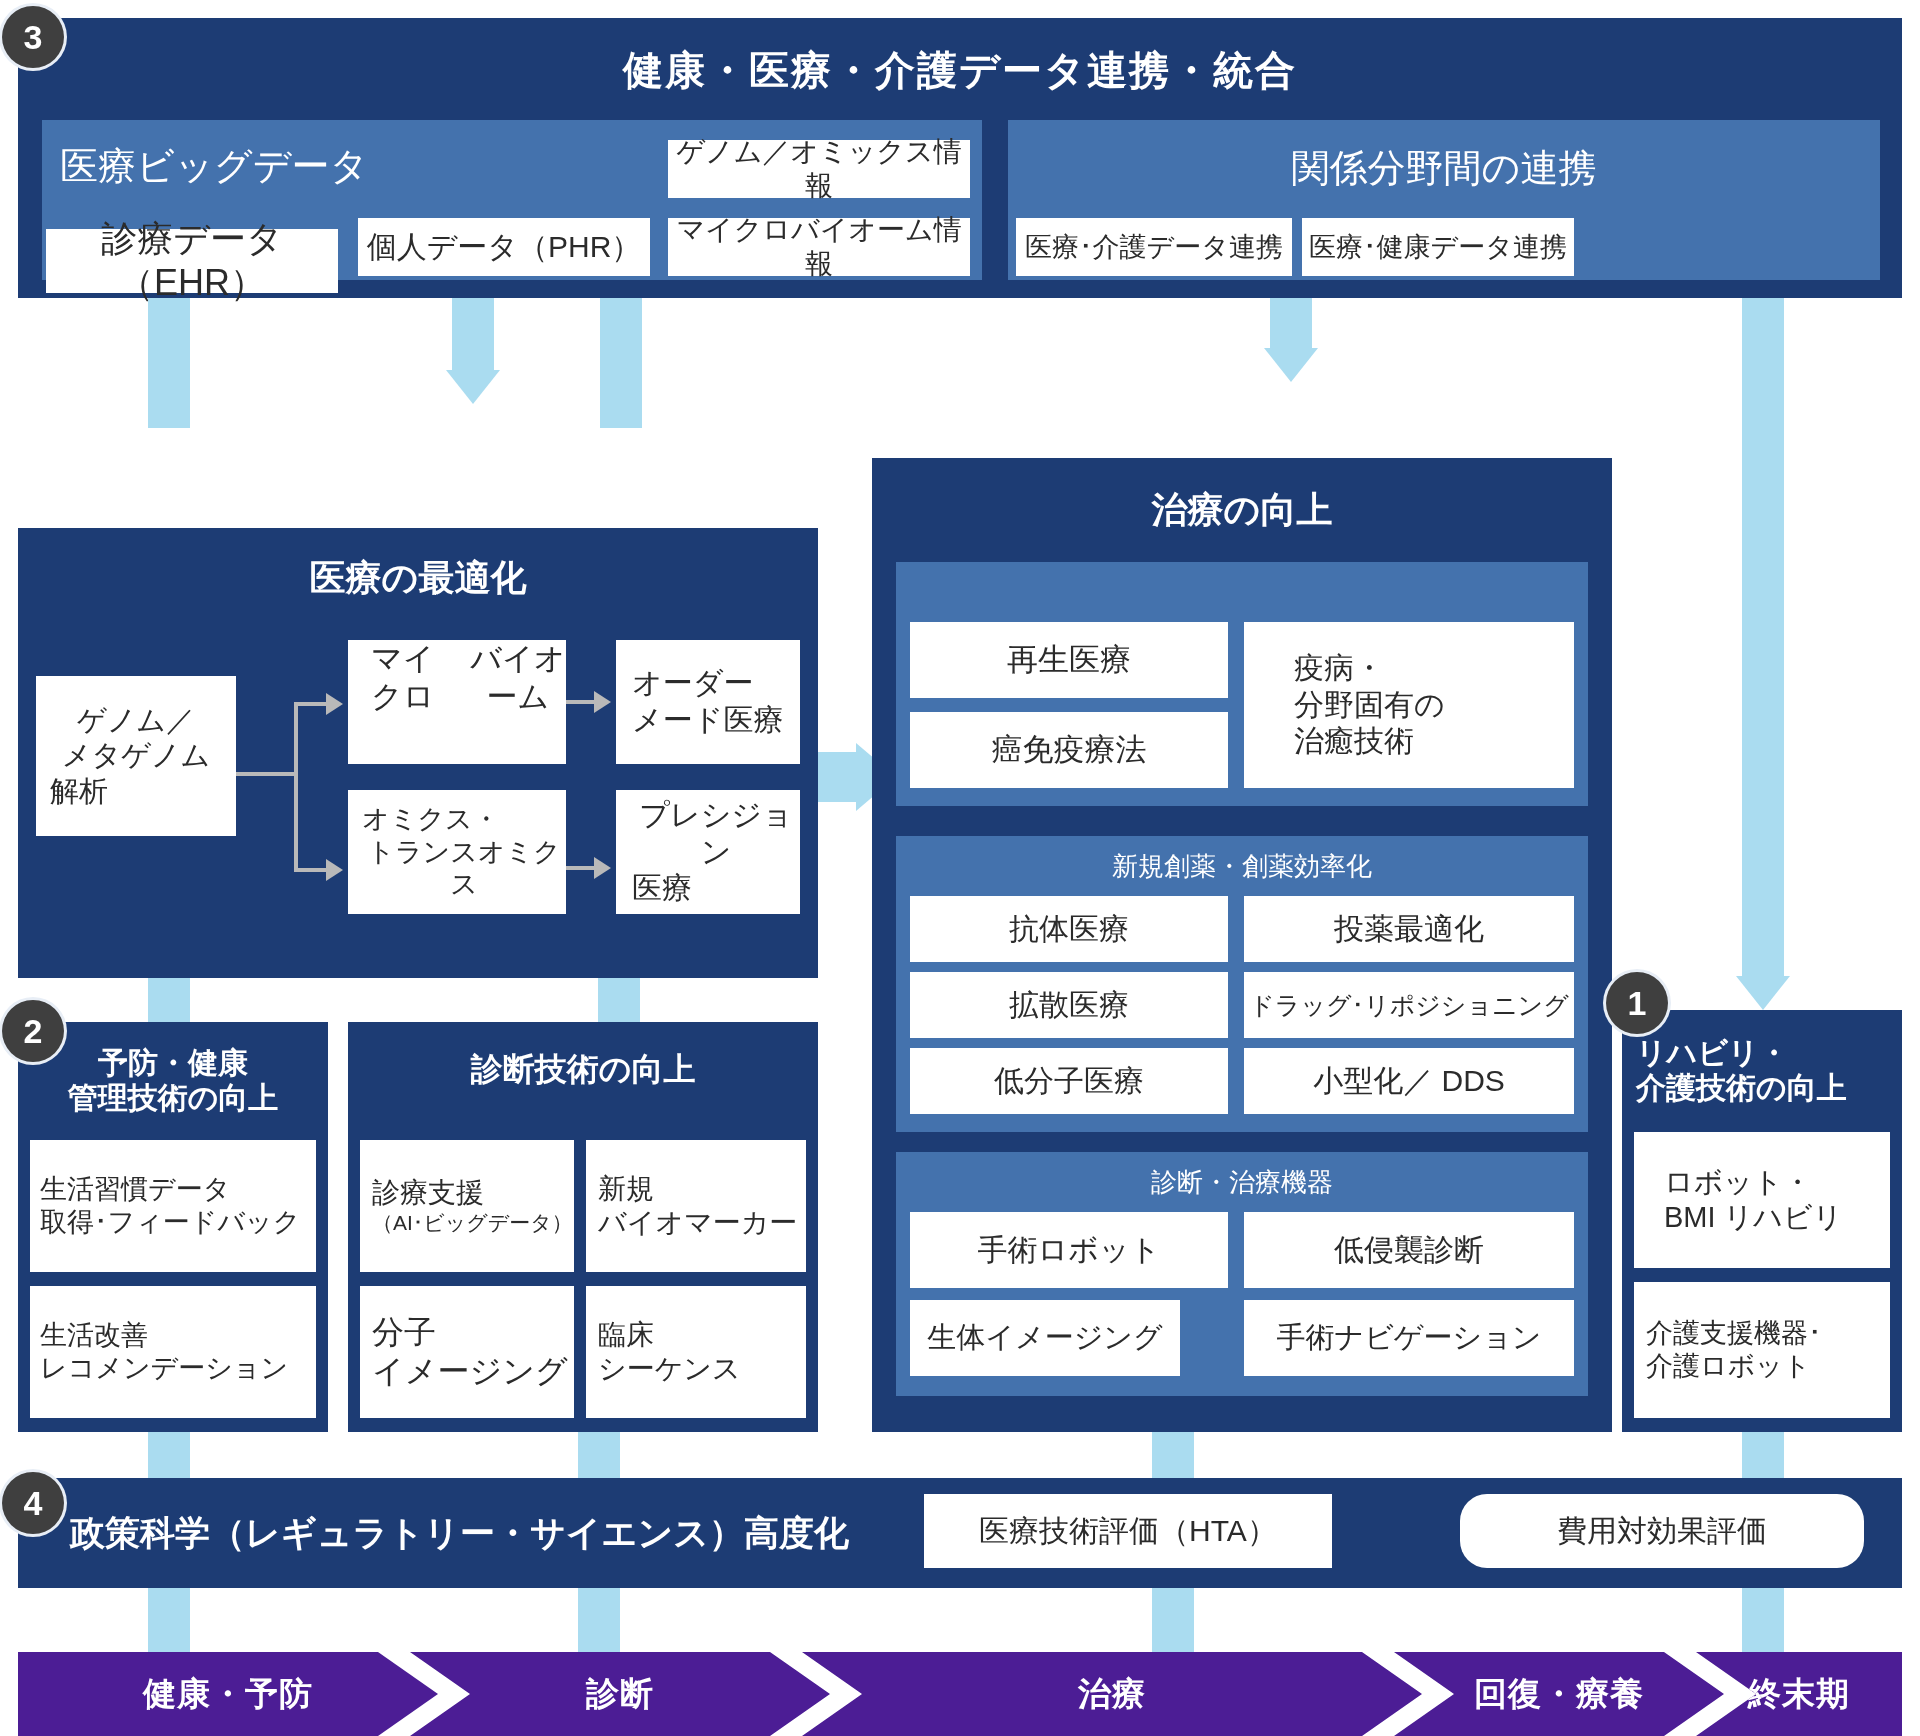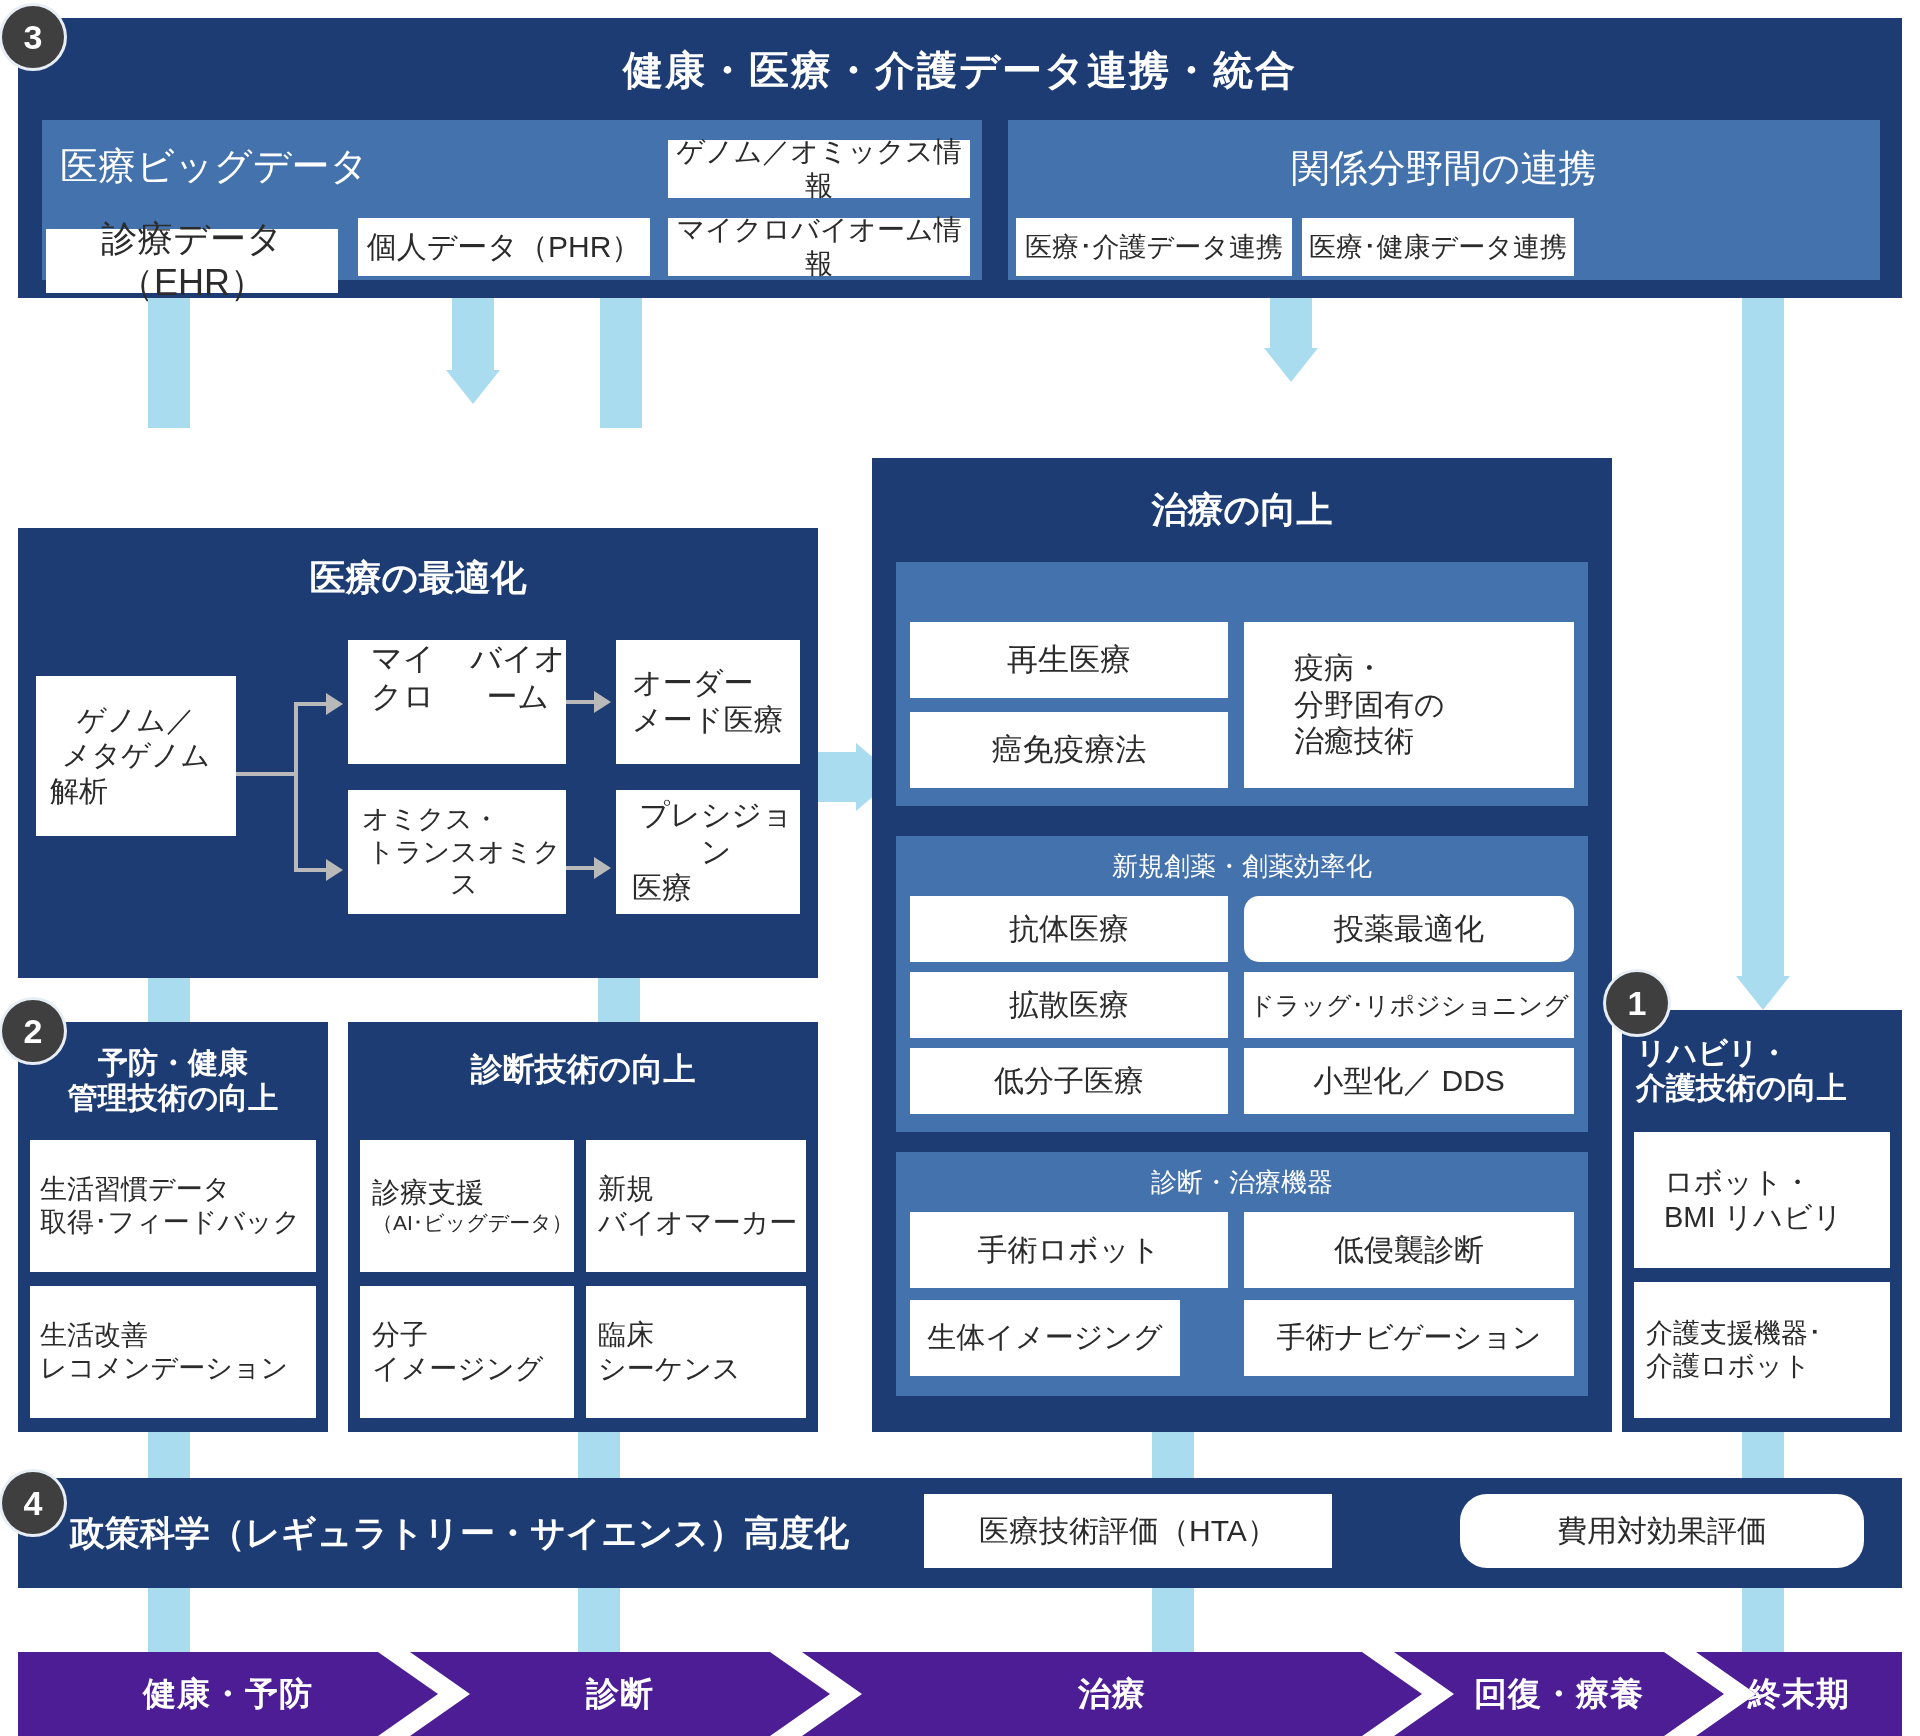--- a/index.html
+++ b/index.html
@@ -190,21 +190,21 @@
   <div class="abs hdr" style="left:348px;top:1040px;width:470px;height:60px;font-size:32px;">診断技術の向上</div>
 
   <div class="abs white-card" style="left:360px;top:1140px;width:214px;height:132px;font-size:28px;flex-direction:column;align-items:flex-start;padding-left:12px;">
     <span>診療支援</span>
     <span style="font-size:21px;">（AI･ビッグデータ）</span>
   </div>
   <div class="abs white-card" style="left:586px;top:1140px;width:220px;height:132px;font-size:28px;flex-direction:column;align-items:flex-start;padding-left:12px;">
     <span>新規</span>
     <span>バイオマーカー</span>
   </div>
-  <div class="abs white-card" style="left:360px;top:1286px;width:214px;height:132px;font-size:28px;flex-direction:column;align-items:flex-start;padding-left:12px;">
+  <div class="abs white-card" style="left:360px;top:1286px;width:214px;height:132px;font-size:32px;flex-direction:column;align-items:flex-start;padding-left:12px;">
     <span>分子</span>
     <span>イメージング</span>
   </div>
   <div class="abs white-card" style="left:586px;top:1286px;width:220px;height:132px;font-size:28px;flex-direction:column;align-items:flex-start;padding-left:12px;">
     <span>臨床</span>
     <span>シーケンス</span>
   </div>
 
   <div class="abs navy" style="left:872px;top:458px;width:740px;height:974px;"></div>
   <div class="abs hdr" style="left:872px;top:482px;width:740px;height:56px;font-size:36px;">治療の向上</div>
@@ -216,21 +216,21 @@
     <span>疫病・</span>
     <span>分野固有の</span>
     <span>治癒技術</span>
   </div>
 
   <div class="abs midblue" style="left:896px;top:836px;width:692px;height:296px;"></div>
   <div class="abs sublabel" style="left:896px;top:846px;width:692px;height:40px;font-size:26px;">新規創薬・創薬効率化</div>
   <div class="abs white-card" style="left:910px;top:896px;width:318px;height:66px;font-size:30px;">抗体医療</div>
   <div class="abs white-card" style="left:910px;top:972px;width:318px;height:66px;font-size:30px;">拡散医療</div>
   <div class="abs white-card" style="left:910px;top:1048px;width:318px;height:66px;font-size:30px;">低分子医療</div>
-  <div class="abs white-card" style="left:1244px;top:896px;width:330px;height:66px;font-size:30px;border-radius:15px;">投薬最適化</div>
+  <div class="abs white-card" style="left:1244px;top:896px;width:330px;height:66px;font-size:30px;">投薬最適化</div>
   <div class="abs white-card" style="left:1244px;top:972px;width:330px;height:66px;font-size:25px;">ドラッグ･リポジショニング</div>
   <div class="abs white-card" style="left:1244px;top:1048px;width:330px;height:66px;font-size:30px;">小型化／ DDS</div>
 
   <div class="abs midblue" style="left:896px;top:1152px;width:692px;height:244px;"></div>
   <div class="abs sublabel" style="left:896px;top:1162px;width:692px;height:40px;font-size:26px;">診断・治療機器</div>
   <div class="abs white-card" style="left:910px;top:1212px;width:318px;height:76px;font-size:30px;">手術ロボット</div>
   <div class="abs white-card" style="left:910px;top:1300px;width:270px;height:76px;font-size:29px;">生体イメージング</div>
   <div class="abs white-card" style="left:1244px;top:1212px;width:330px;height:76px;font-size:30px;">低侵襲診断</div>
   <div class="abs white-card" style="left:1244px;top:1300px;width:330px;height:76px;font-size:29px;">手術ナビゲーション</div>
 

